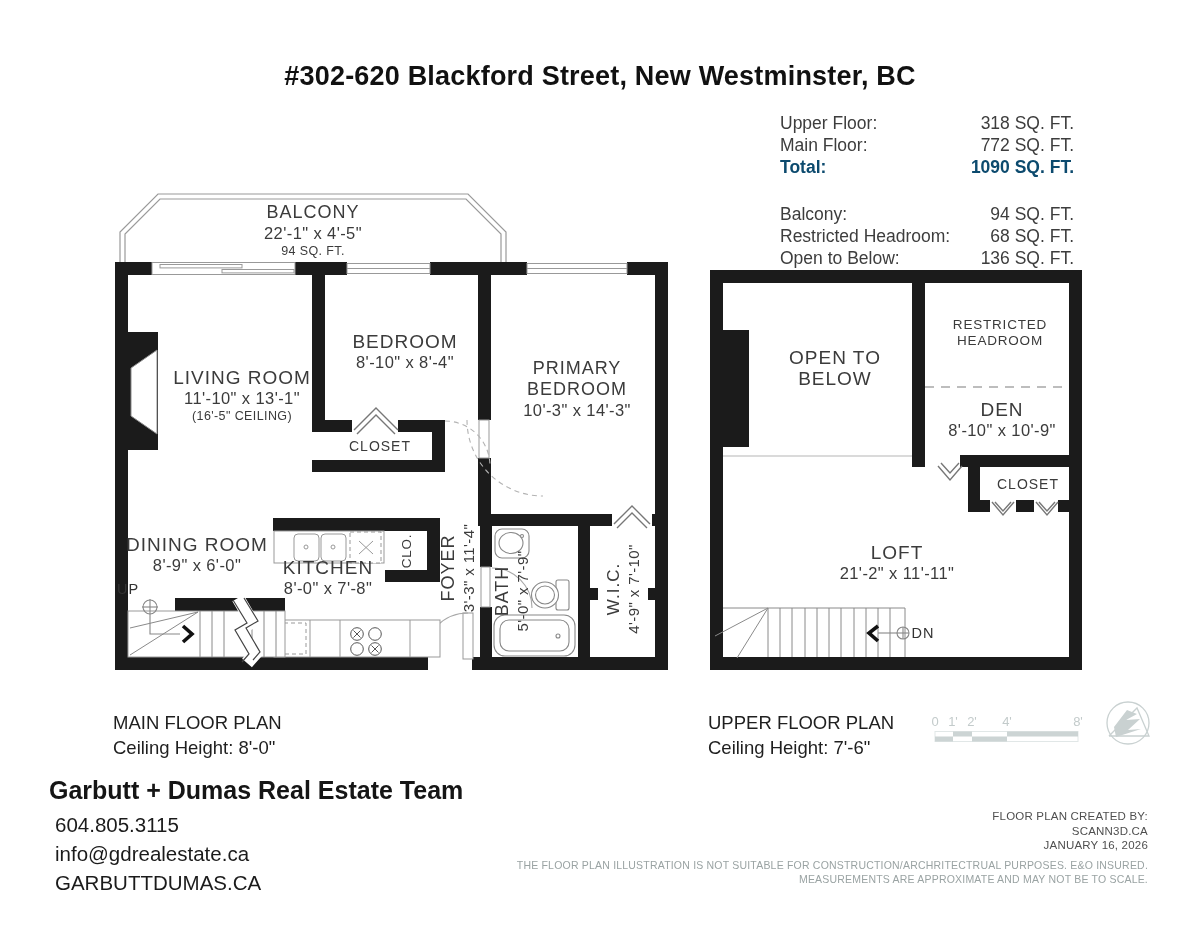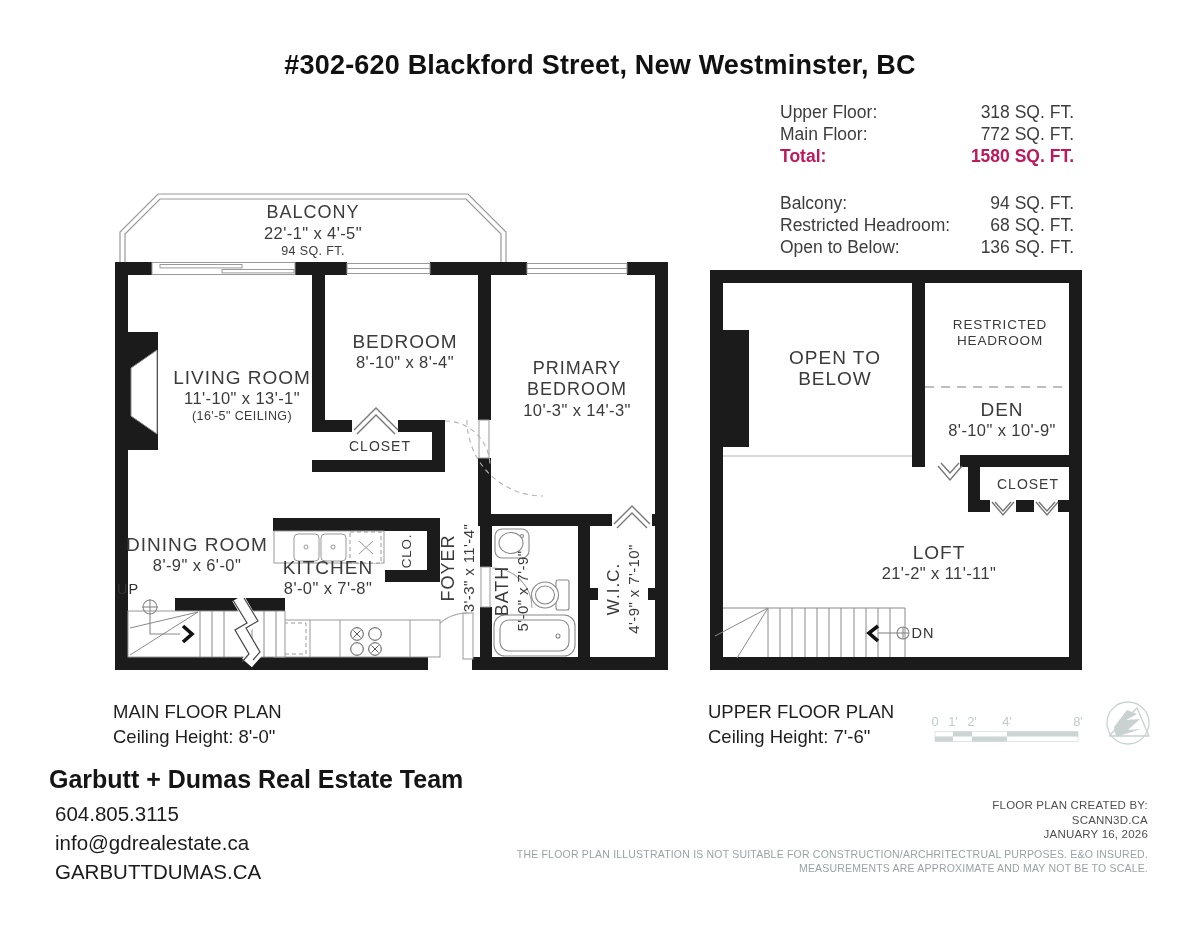--- a/index.html
+++ b/index.html
@@ -1,26 +1,26 @@
 <!DOCTYPE html>
 <html><head>
 <meta charset="utf-8">
 <style>
   html,body{margin:0;padding:0;}
   body{width:1200px;height:927px;position:relative;background:#ffffff;overflow:hidden;
        font-family:"Liberation Sans","DejaVu Sans",sans-serif;}
-  .abs{position:absolute;}
+  .abs{position:absolute;margin-top:11px;}
   #plan-svg{position:absolute;left:0;top:0;}
   
   .page-title{left:0;top:50px;width:1200px;text-align:center;font-size:27px;font-weight:bold;
               color:#111;letter-spacing:.2px;}
   
   .area-table{left:780px;top:101px;width:294px;color:#3d3d3d;font-size:17.5px;line-height:22px;}
   .area-row{display:flex;justify-content:space-between;}
-  .area-row.total{font-weight:bold;color:#be185d;}
+  .area-row.total{font-weight:bold;color:#0c4a6e;}
   .area-gap{height:25px;}
   
   .rlabel{position:absolute;transform:translate(-50%,-50%);text-align:center;color:#3b3b3b;
           white-space:nowrap;}
   .vlabel{position:absolute;transform:translate(-50%,-50%) rotate(-90deg);text-align:center;
           color:#3b3b3b;white-space:nowrap;}
   .rname{font-size:18px;letter-spacing:1px;line-height:21px;}
   .rname.big{font-size:19px;}
   .rdims{font-size:16.5px;letter-spacing:.4px;line-height:20px;}
   .rsmall{font-size:12.5px;letter-spacing:.4px;line-height:17px;}
@@ -279,21 +279,21 @@
   <div class="area-row">
     <span>Upper Floor:</span>
       <span>318 SQ. FT.</span>
   </div>
   <div class="area-row">
     <span>Main Floor:</span>
       <span>772 SQ. FT.</span>
   </div>
   <div class="area-row total">
     <span>Total:</span>
-      <span>1580 SQ. FT.</span>
+      <span>1090 SQ. FT.</span>
   </div>
   <div class="area-gap"></div>
   <div class="area-row">
     <span>Balcony:</span>
       <span>94 SQ. FT.</span>
   </div>
   <div class="area-row">
     <span>Restricted Headroom:</span>
       <span>68 SQ. FT.</span>
   </div>
@@ -352,21 +352,21 @@
 </div>
 <div class="rlabel" style="left:1000px;top:333px">
   <div class="rtiny">RESTRICTED</div>
   <div class="rtiny">HEADROOM</div>
 </div>
 <div class="rlabel" style="left:1002px;top:419px">
   <div class="rname big">DEN</div>
   <div class="rdims">8'-10" x 10'-9"</div>
 </div>
 <div class="rlabel closet-t" style="left:1028px;top:484px">CLOSET</div>
-<div class="rlabel" style="left:939px;top:562px">
+<div class="rlabel" style="left:897px;top:562px">
   <div class="rname big">LOFT</div>
   <div class="rdims">21'-2" x 11'-11"</div>
 </div>
 <div class="rlabel dn-t" style="left:923px;top:633px">DN</div>
 
 <div class="abs caption" style="left:113px;top:699px">
   <div>MAIN FLOOR PLAN</div>
   <div>Ceiling Height: 8'-0"</div>
 </div>
 <div class="abs caption" style="left:708px;top:699px">

